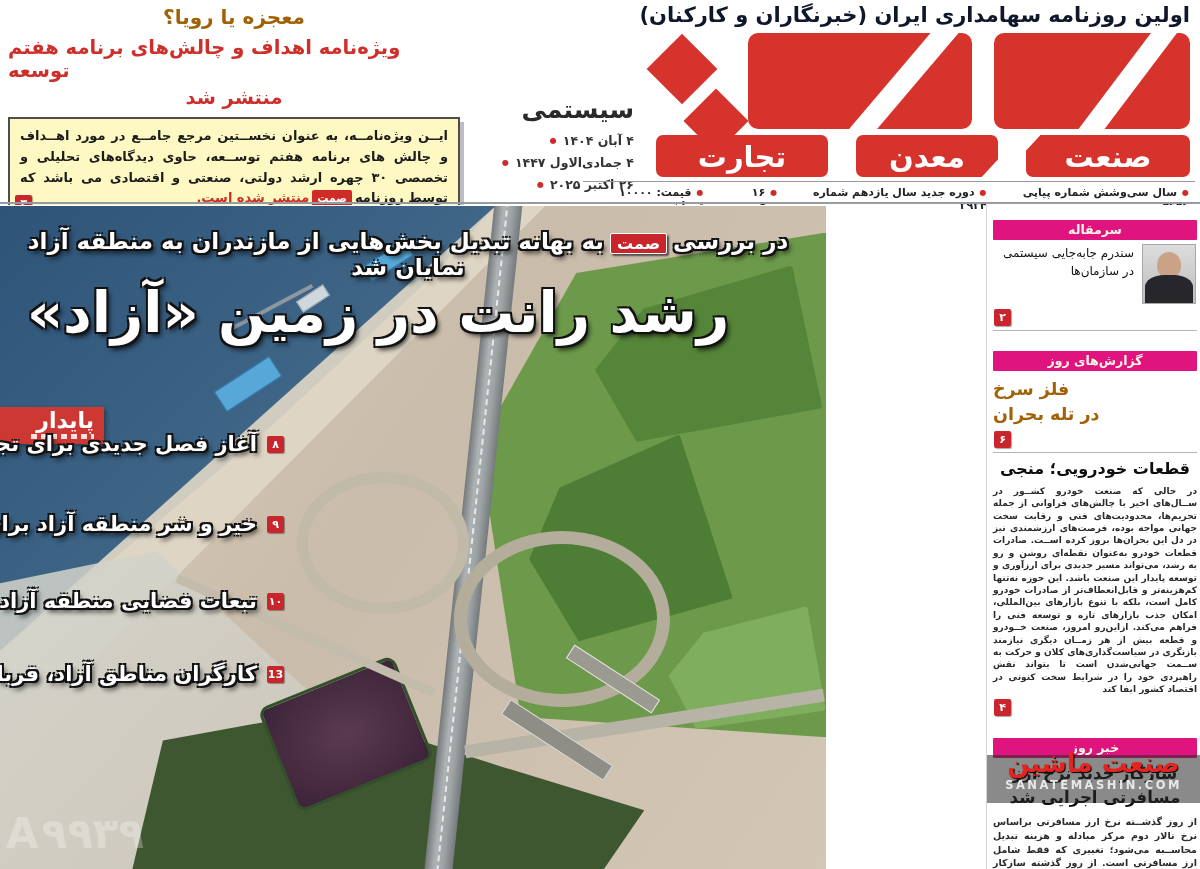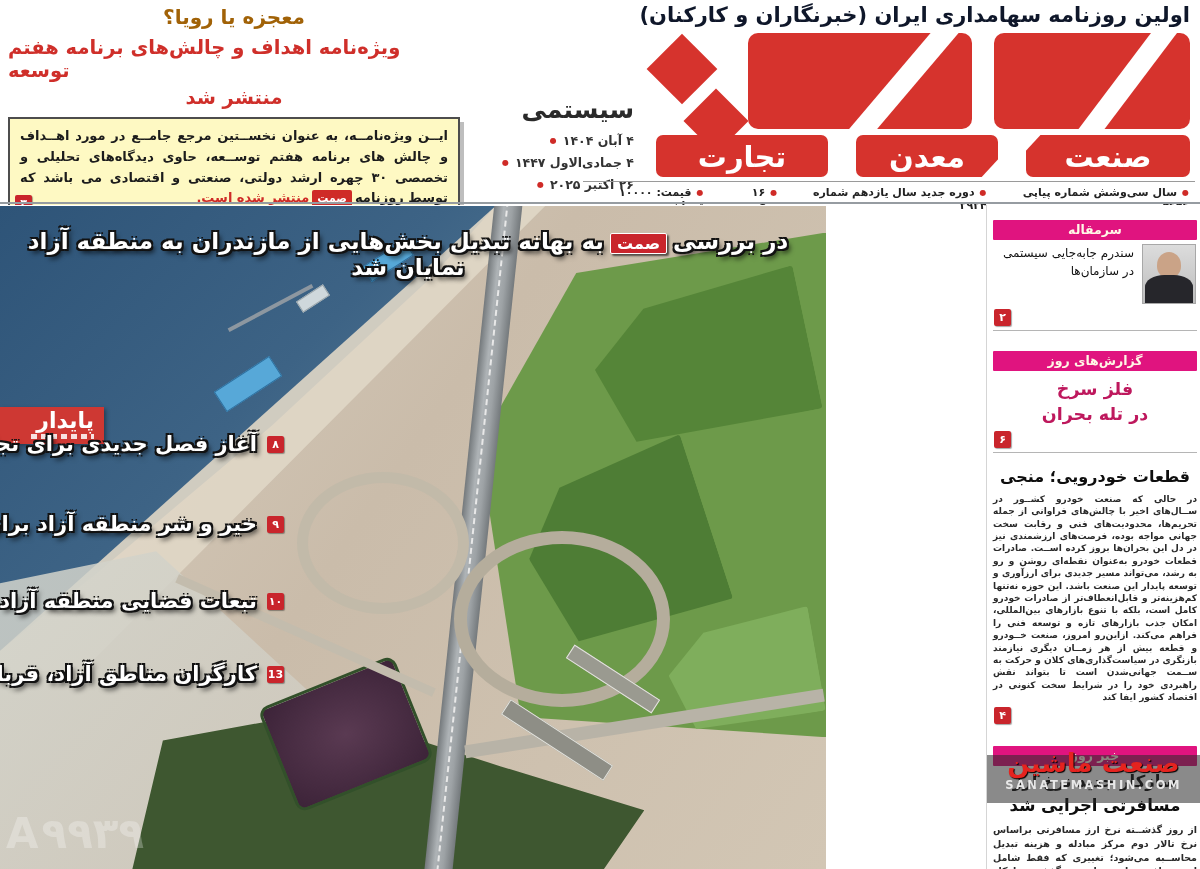--- a/index.html
+++ b/index.html
@@ -100,22 +100,22 @@
   .ed{display:flex;gap:8px;padding:4px 1px 2px;align-items:flex-start;}
   .avatar{width:52px;height:58px;flex:none;background:linear-gradient(#dcdcdc,#bdbdbd);
           position:relative;overflow:hidden;border:1px solid #a8a8a8;}
   .avatar::before{content:"";position:absolute;left:14px;top:7px;width:24px;height:26px;
                   background:#caa387;border-radius:50% 50% 45% 45%;}
   .avatar::after{content:"";position:absolute;left:2px;top:30px;width:48px;height:30px;
                  background:#26262b;border-radius:40% 40% 0 0;}
   .ed-title{font-size:12px;font-weight:normal;line-height:1.5;text-align:right;color:#111;}
   .foot{text-align:left;border-bottom:1px solid #b5b5b5;padding:0 1px 4px;}
   .foot-plain{text-align:left;padding:0 1px 2px;}
-  .r1-t{font-size:17.5px;font-weight:bold;line-height:1.45;color:#be185d;text-align:center;padding-top:6px;}
-  .r2-t{font-size:16px;font-weight:bold;line-height:1.5;color:#0e0e0e;text-align:center;margin-top:12px;}
+  .r1-t{font-size:17.5px;font-weight:bold;line-height:1.45;color:#a16207;text-align:left;padding-top:6px;}
+  .r2-t{font-size:16px;font-weight:bold;line-height:1.5;color:#0e0e0e;text-align:center;margin-top:4px;}
   .sbody{margin-top:4px;font-size:9px;line-height:1.38;text-align:justify;color:#2a2a2a;font-weight:bold;}
   .nbody{margin-top:4px;font-size:9.5px;line-height:1.45;text-align:justify;color:#2a2a2a;font-weight:bold;}
   .n-t{font-size:16.5px;font-weight:bold;line-height:1.5;color:#0e0e0e;text-align:center;margin-top:4px;}
   .watermark{position:absolute;left:0;right:0;top:550px;height:48px;background:rgba(42,42,42,.55);
              display:flex;flex-direction:column;align-items:center;justify-content:center;}
   .wm-fa{font-size:26px;font-weight:bold;color:#e5231f;text-shadow:1px 1px 1px #000;margin-top:-16px;line-height:1;}
   .wm-en{font-size:11.5px;font-weight:bold;color:#e8e8e8;letter-spacing:2.5px;direction:ltr;margin-top:2px;}
 </style>
 </head>
 <body>
@@ -187,20 +187,21 @@
     <div class="lyr pier"></div>
     <div class="bld b1"></div>
     <div class="bld b2"></div>
     <div class="bld b3"></div>
     <div class="lyr barn1"></div>
     <div class="lyr barn2"></div>
 
     <div class="kicker ph-text">
       <span>در بررسی</span><span class="kchip">صمت</span><span>به بهانه تبدیل بخش‌هایی از مازندران به منطقه آزاد نمایان شد</span>
     </div>
+    <div class="headline ph-text">رشد رانت در زمین «آزاد»</div>
 
     <div class="corner-banner">
       <span>پایدار</span>
       <div class="cb-ticks"></div>
     </div>
 
     <div class="prow" style="top:226px">
       <span class="pg">۸</span>
       <span class="ph-text">آغاز فصل جدیدی برای تجارت دریایی</span>
     </div>

